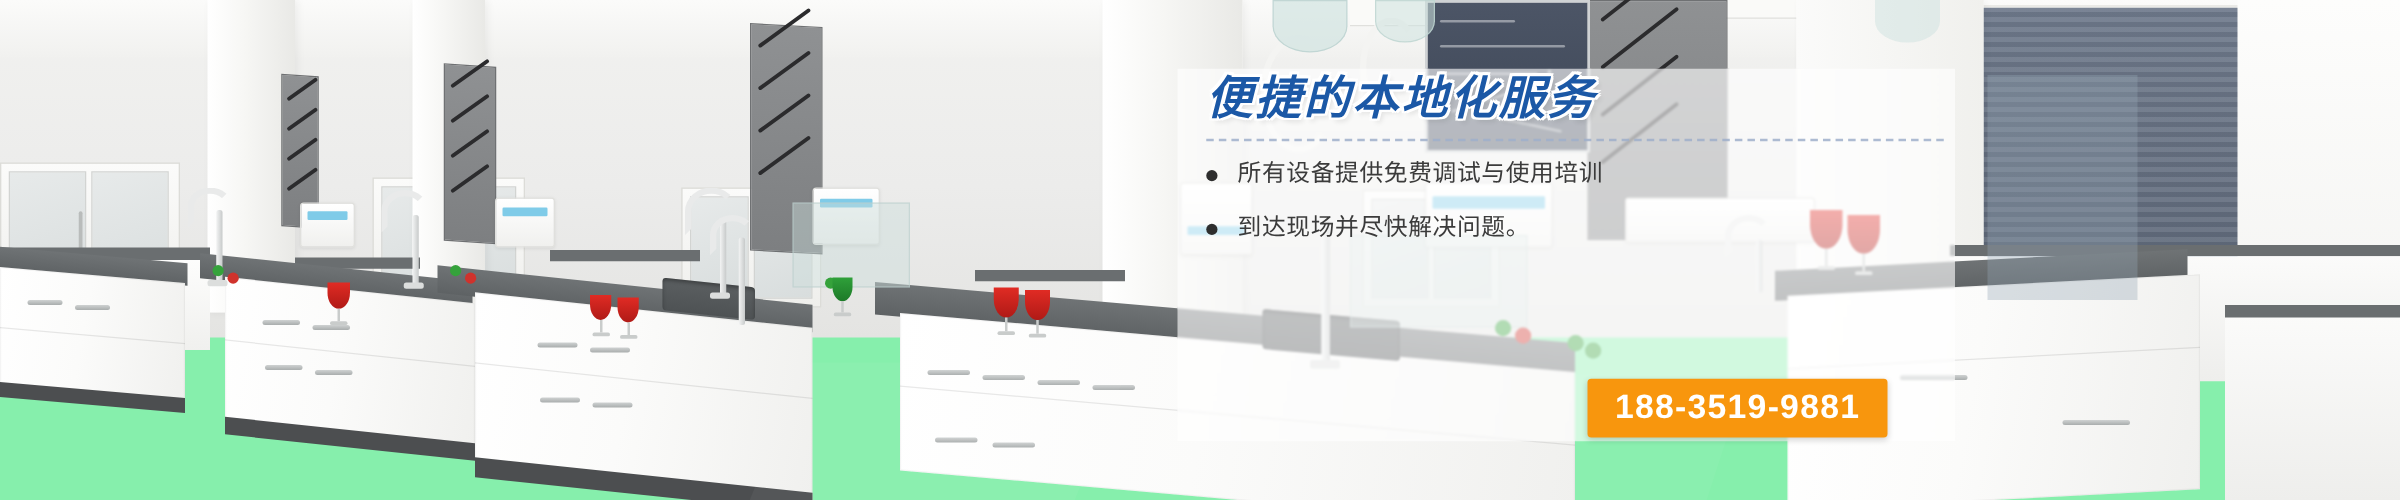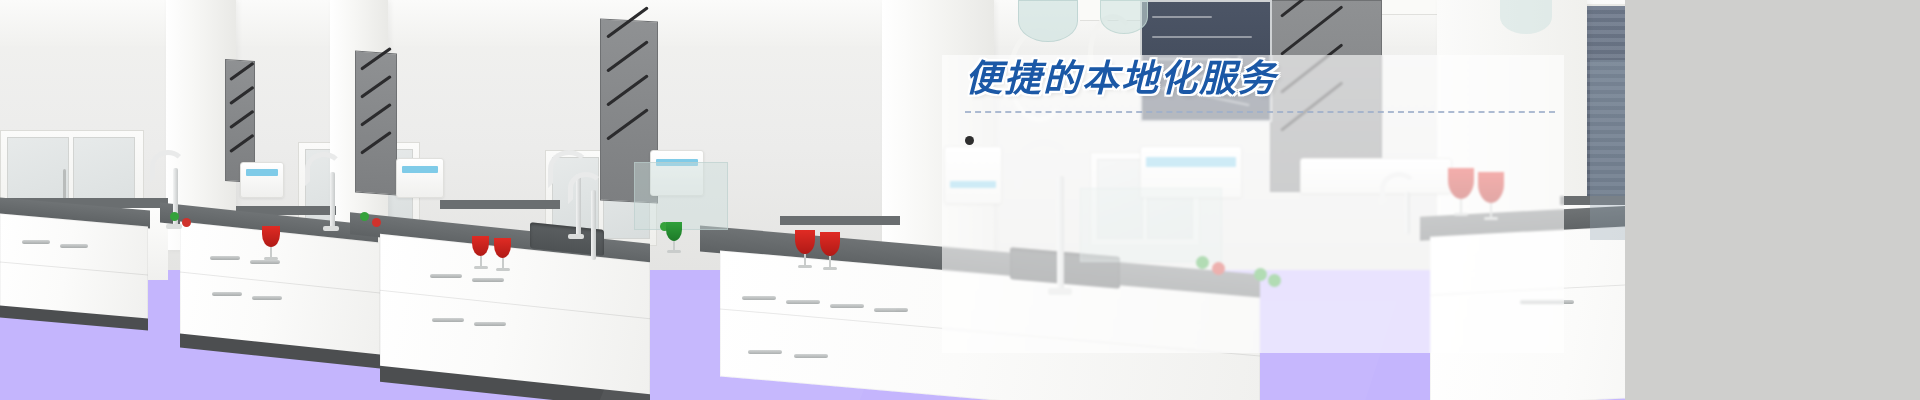--- a/index.html
+++ b/index.html
@@ -3,22 +3,22 @@
 <meta charset="utf-8">
 <title>Banner</title>
 <style>
   html,body{margin:0;padding:0;}
   body{
     width:1920px;height:400px;overflow:hidden;
     font-family:"Liberation Sans","DejaVu Sans",sans-serif;
     background:#cfcfcd;
   }
   .banner{
-    position:relative;width:1625px;height:400px;overflow:hidden;
-    background:#c4b5fd;
+    position:relative;width:1920px;height:400px;overflow:hidden;
+    background:#86efac;
   }
 
   
   .scene{position:absolute;inset:0;overflow:hidden;}
 
   
   .wall{
     position:absolute;left:0;top:0;width:1920px;height:270px;
     background:linear-gradient(180deg,#f2f2f0 0%,#ececeb 55%,#e4e4e2 100%);
   }
@@ -450,22 +450,28 @@
 
   <div class="content">
 
     <h1 class="title">便捷的本地化服务</h1>
 
     <div class="divider"></div>
 
     <ul class="list">
 
 
-
       <li class="li">
         <span class="dot"></span>
+        <span class="ln">所有设备提供免费调试与使用培训</span>
       </li>
 
+      <li class="li">
+        <span class="dot"></span>
+        <span class="ln ind">到达现场并尽快解决问题。</span>
+      </li>
+
     </ul>
 
+    <div class="phone">188-3519-9881</div>
   </div>
 
 </div>
 
 </body></html>

